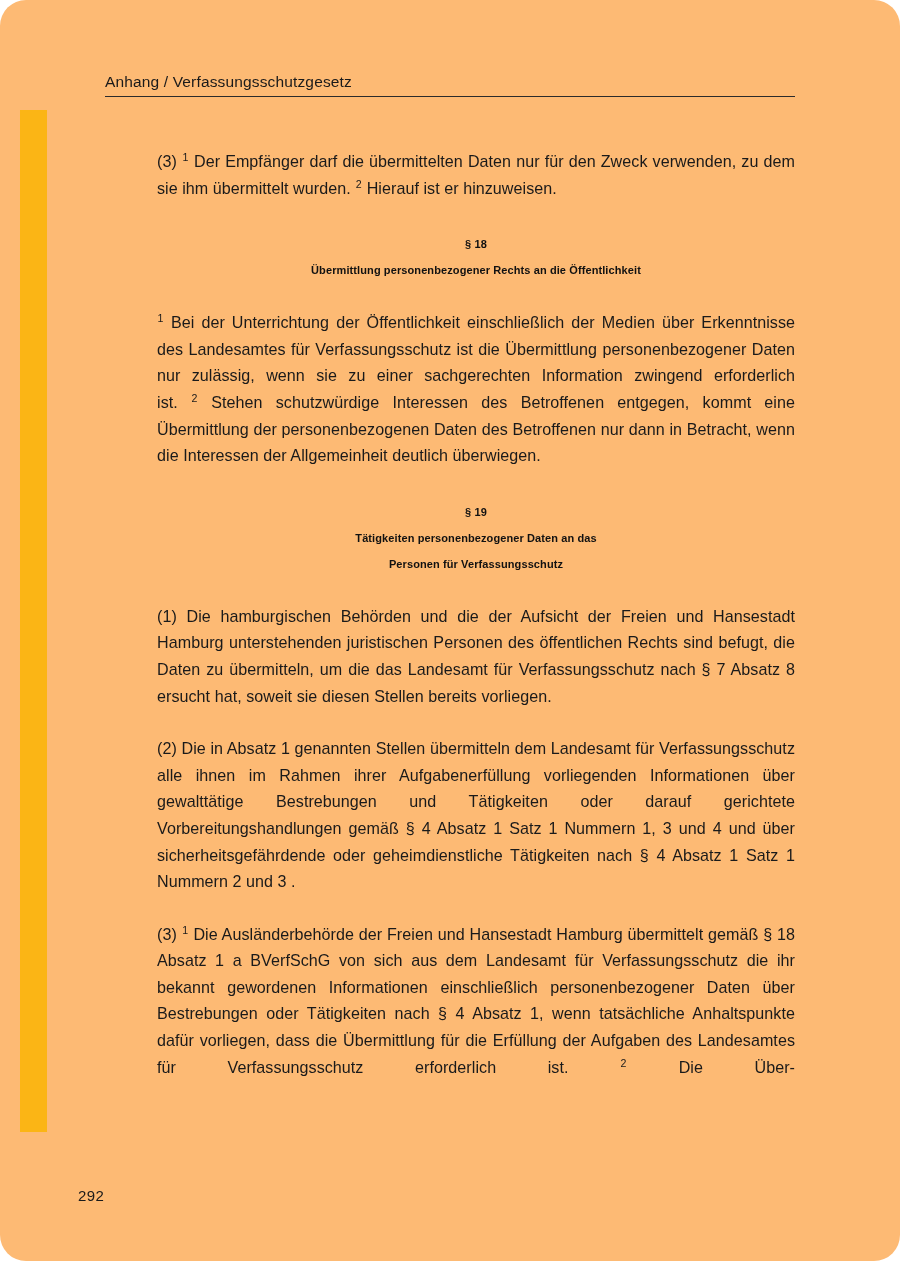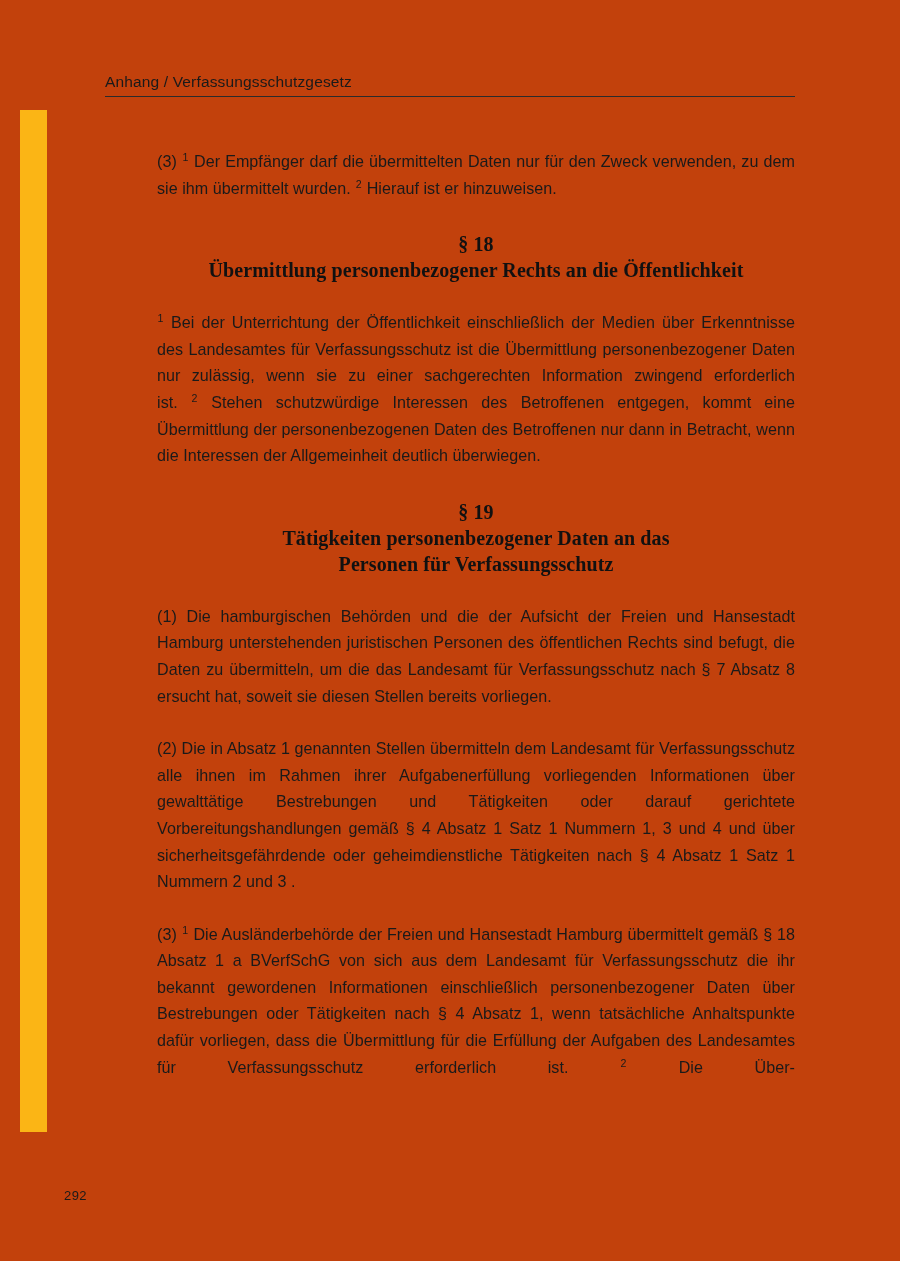--- a/index.html
+++ b/index.html
@@ -14,21 +14,22 @@
     position: relative;
     overflow: hidden;
     font-family: "Liberation Sans", "DejaVu Sans", sans-serif;
     color: #1a1a1a;
     -webkit-font-smoothing: antialiased;
   }
 
   .page {
     position: absolute;
     inset: 0;
-    background: #c2410c;
+    background: #fdba74;
+    border-radius: 26px;
   }
 
   
   .side-tab {
     position: absolute;
     left: 20px;
     top: 110px;
     width: 27px;
     height: 1022px;
     background: #fbb515;
@@ -78,45 +79,44 @@
   
   p.body-par.runs-on {
     text-align-last: justify;
   }
 
   
   .section-head {
     margin: 30px 0 26px 0;
     text-align: center;
     font-weight: bold;
-    font-size: 20px;
+    font-size: 11px;
     line-height: 26px;
     letter-spacing: 0.1px;
     color: #111111;
-    font-family: Liberation Serif, serif;
   }
   .section-head .sec-number { display: block; }
   .section-head .sec-title-line { display: block; }
 
   .section-head.first { margin-top: 30px; }
 
   
   sup.marker {
     font-size: 10.6px;
     vertical-align: 0.55em;
     line-height: 0;
     padding: 0 0.5px;
   }
 
   
   .folio {
     position: absolute;
-    left: 64px;
+    left: 78px;
     top: 1186px;
-    font-size: 13px;
+    font-size: 15px;
     line-height: 20px;
     color: #1a1a1a;
     letter-spacing: 0.4px;
   }
 </style>
 </head>
 <body>
 
 <div class="page">
 

